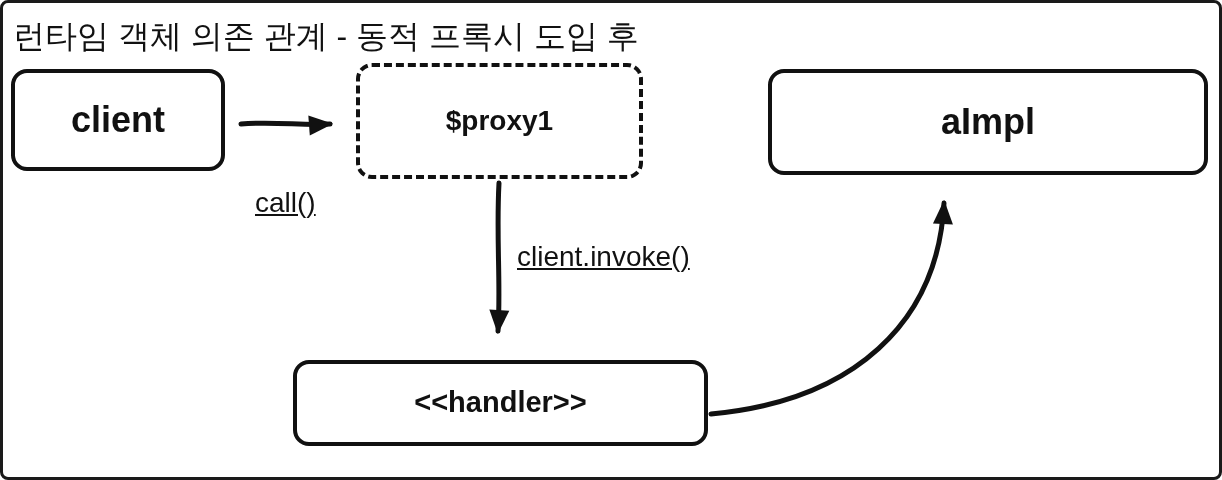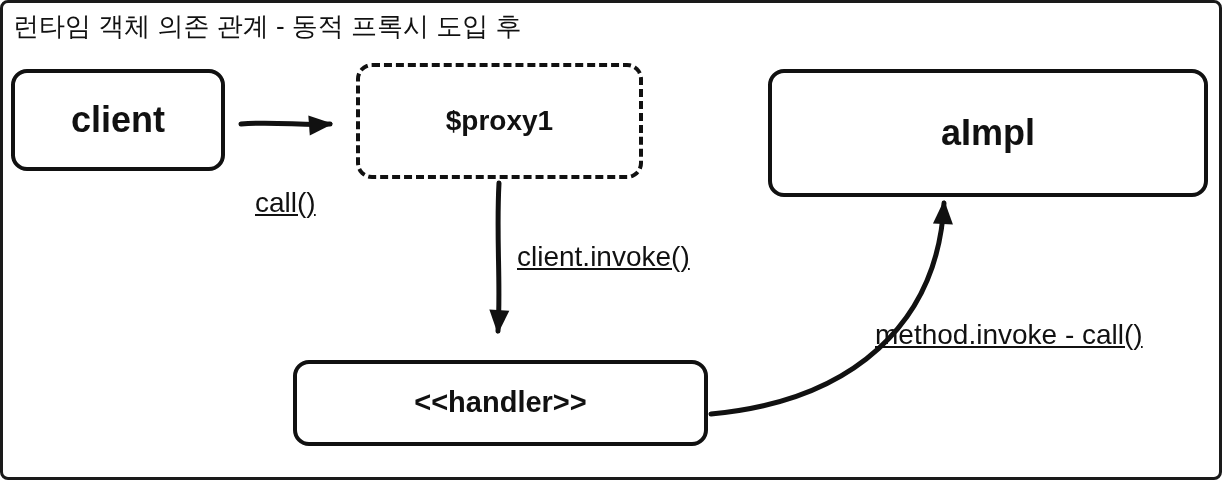--- a/index.html
+++ b/index.html
@@ -13,22 +13,22 @@
     width: 1222px;
     height: 480px;
     background: #ffffff;
     border: 3px solid #1a1a1a;
     border-radius: 8px;
     overflow: hidden;
   }
   .diagram-title {
     position: absolute;
     left: 10px;
-    top: 6px;
-    font-size: 26px;
+    top: 12px;
+    font-size: 32px;
     font-weight: 400;
     color: #111111;
     white-space: nowrap;
   }
   .node {
     position: absolute;
     display: flex;
     flex-direction: column;
     align-items: center;
     justify-content: center;
@@ -39,21 +39,21 @@
     line-height: 1.15;
   }
   .node .node-label {
     font-weight: 700;
     color: #111111;
   }
   .node-client   { left: 8px;   top: 66px;  width: 214px; height: 102px; }
   .node-client .node-label { font-size: 36px; }
   .node-proxy1   { left: 353px; top: 60px;  width: 287px; height: 116px; border-style: dashed; border-width: 4px; }
   .node-proxy1 .node-label { font-size: 28px; }
-  .node-aimpl    { left: 765px; top: 66px;  width: 440px; height: 128px; }
+  .node-aimpl    { left: 765px; top: 66px;  width: 440px; height: 106px; }
   .node-aimpl .node-label { font-size: 36px; }
   .node-handler  { left: 290px; top: 357px; width: 415px; height: 86px; }
   .node-handler .node-label { font-size: 29px; }
   .edge-label {
     position: absolute;
     font-size: 28px;
     font-weight: 400;
     color: #111111;
     white-space: nowrap;
     text-decoration: underline;
@@ -106,15 +106,14 @@
   </div>
 
   <div class="node node-handler">
     <div class="node-label">&lt;&lt;handler&gt;&gt;</div>
   </div>
 
   <div class="edge-label label-call">call()</div>
 
   <div class="edge-label label-handler-invoke">client.invoke()</div>
 
-  <div class="edge-label label-method-invoke">method.invoke - call()</div>
 
 </div>
 
 </body></html>

